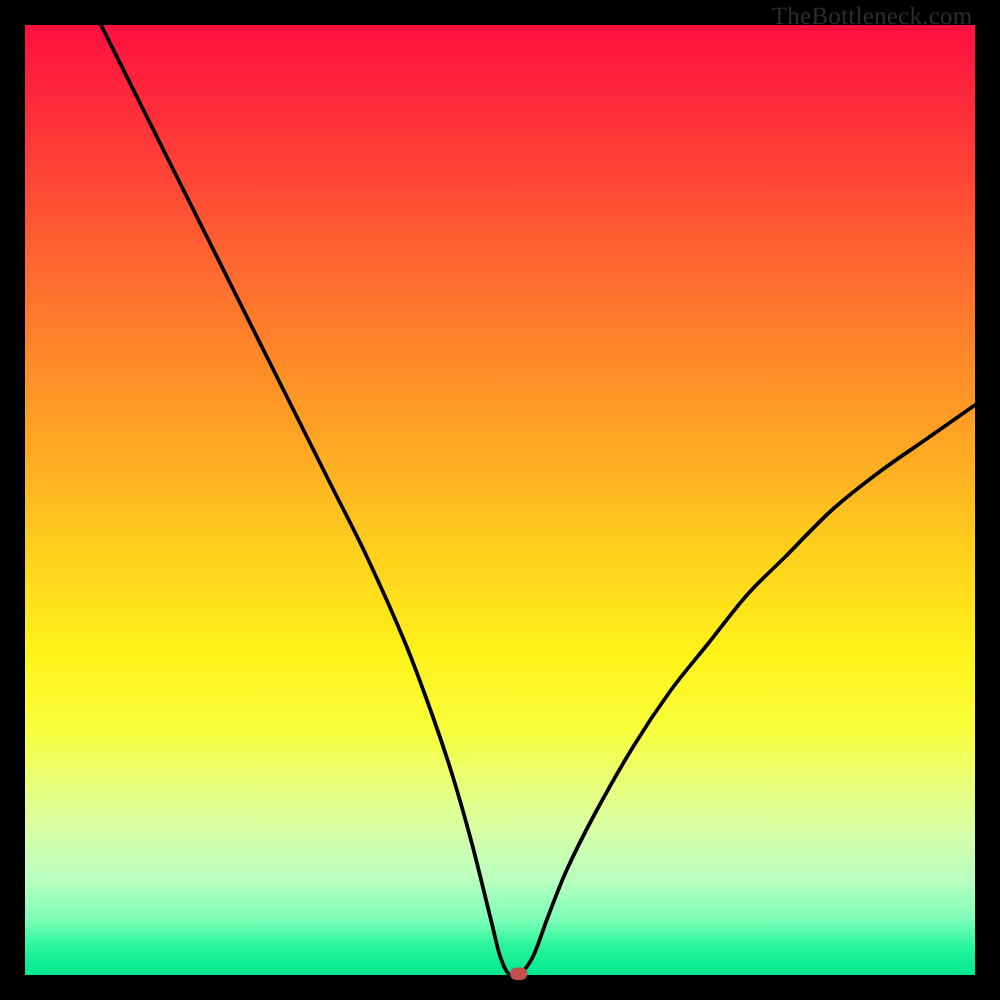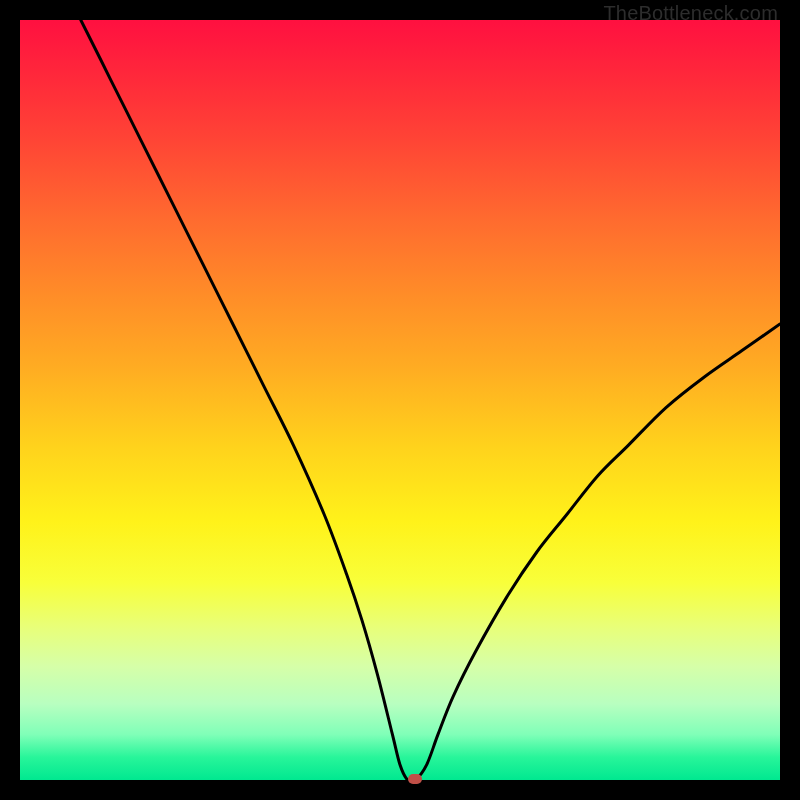--- a/index.html
+++ b/index.html
@@ -21,21 +21,21 @@
       #e8ff7a 80%,
       #d6ffa8 85%,
       #b8ffc0 90%,
       #80ffb8 94%,
       #28f59a 97%,
       #00e890 100%);
   }
   .watermark {
     position: absolute;
     top: 2px; right: 22px;
-    font-family: Liberation Sans, sans-serif;
+    font-family: Liberation Serif, serif;
     font-size: 20px;
     color: rgba(60,60,60,0.75);
     font-weight: 500;
     letter-spacing: 0.2px;
     user-select: none;
   }
   svg.curve { position: absolute; left: 20px; top: 20px; width: 760px; height: 760px; }
   .marker {
     position: absolute;
     width: 14px; height: 10px;

